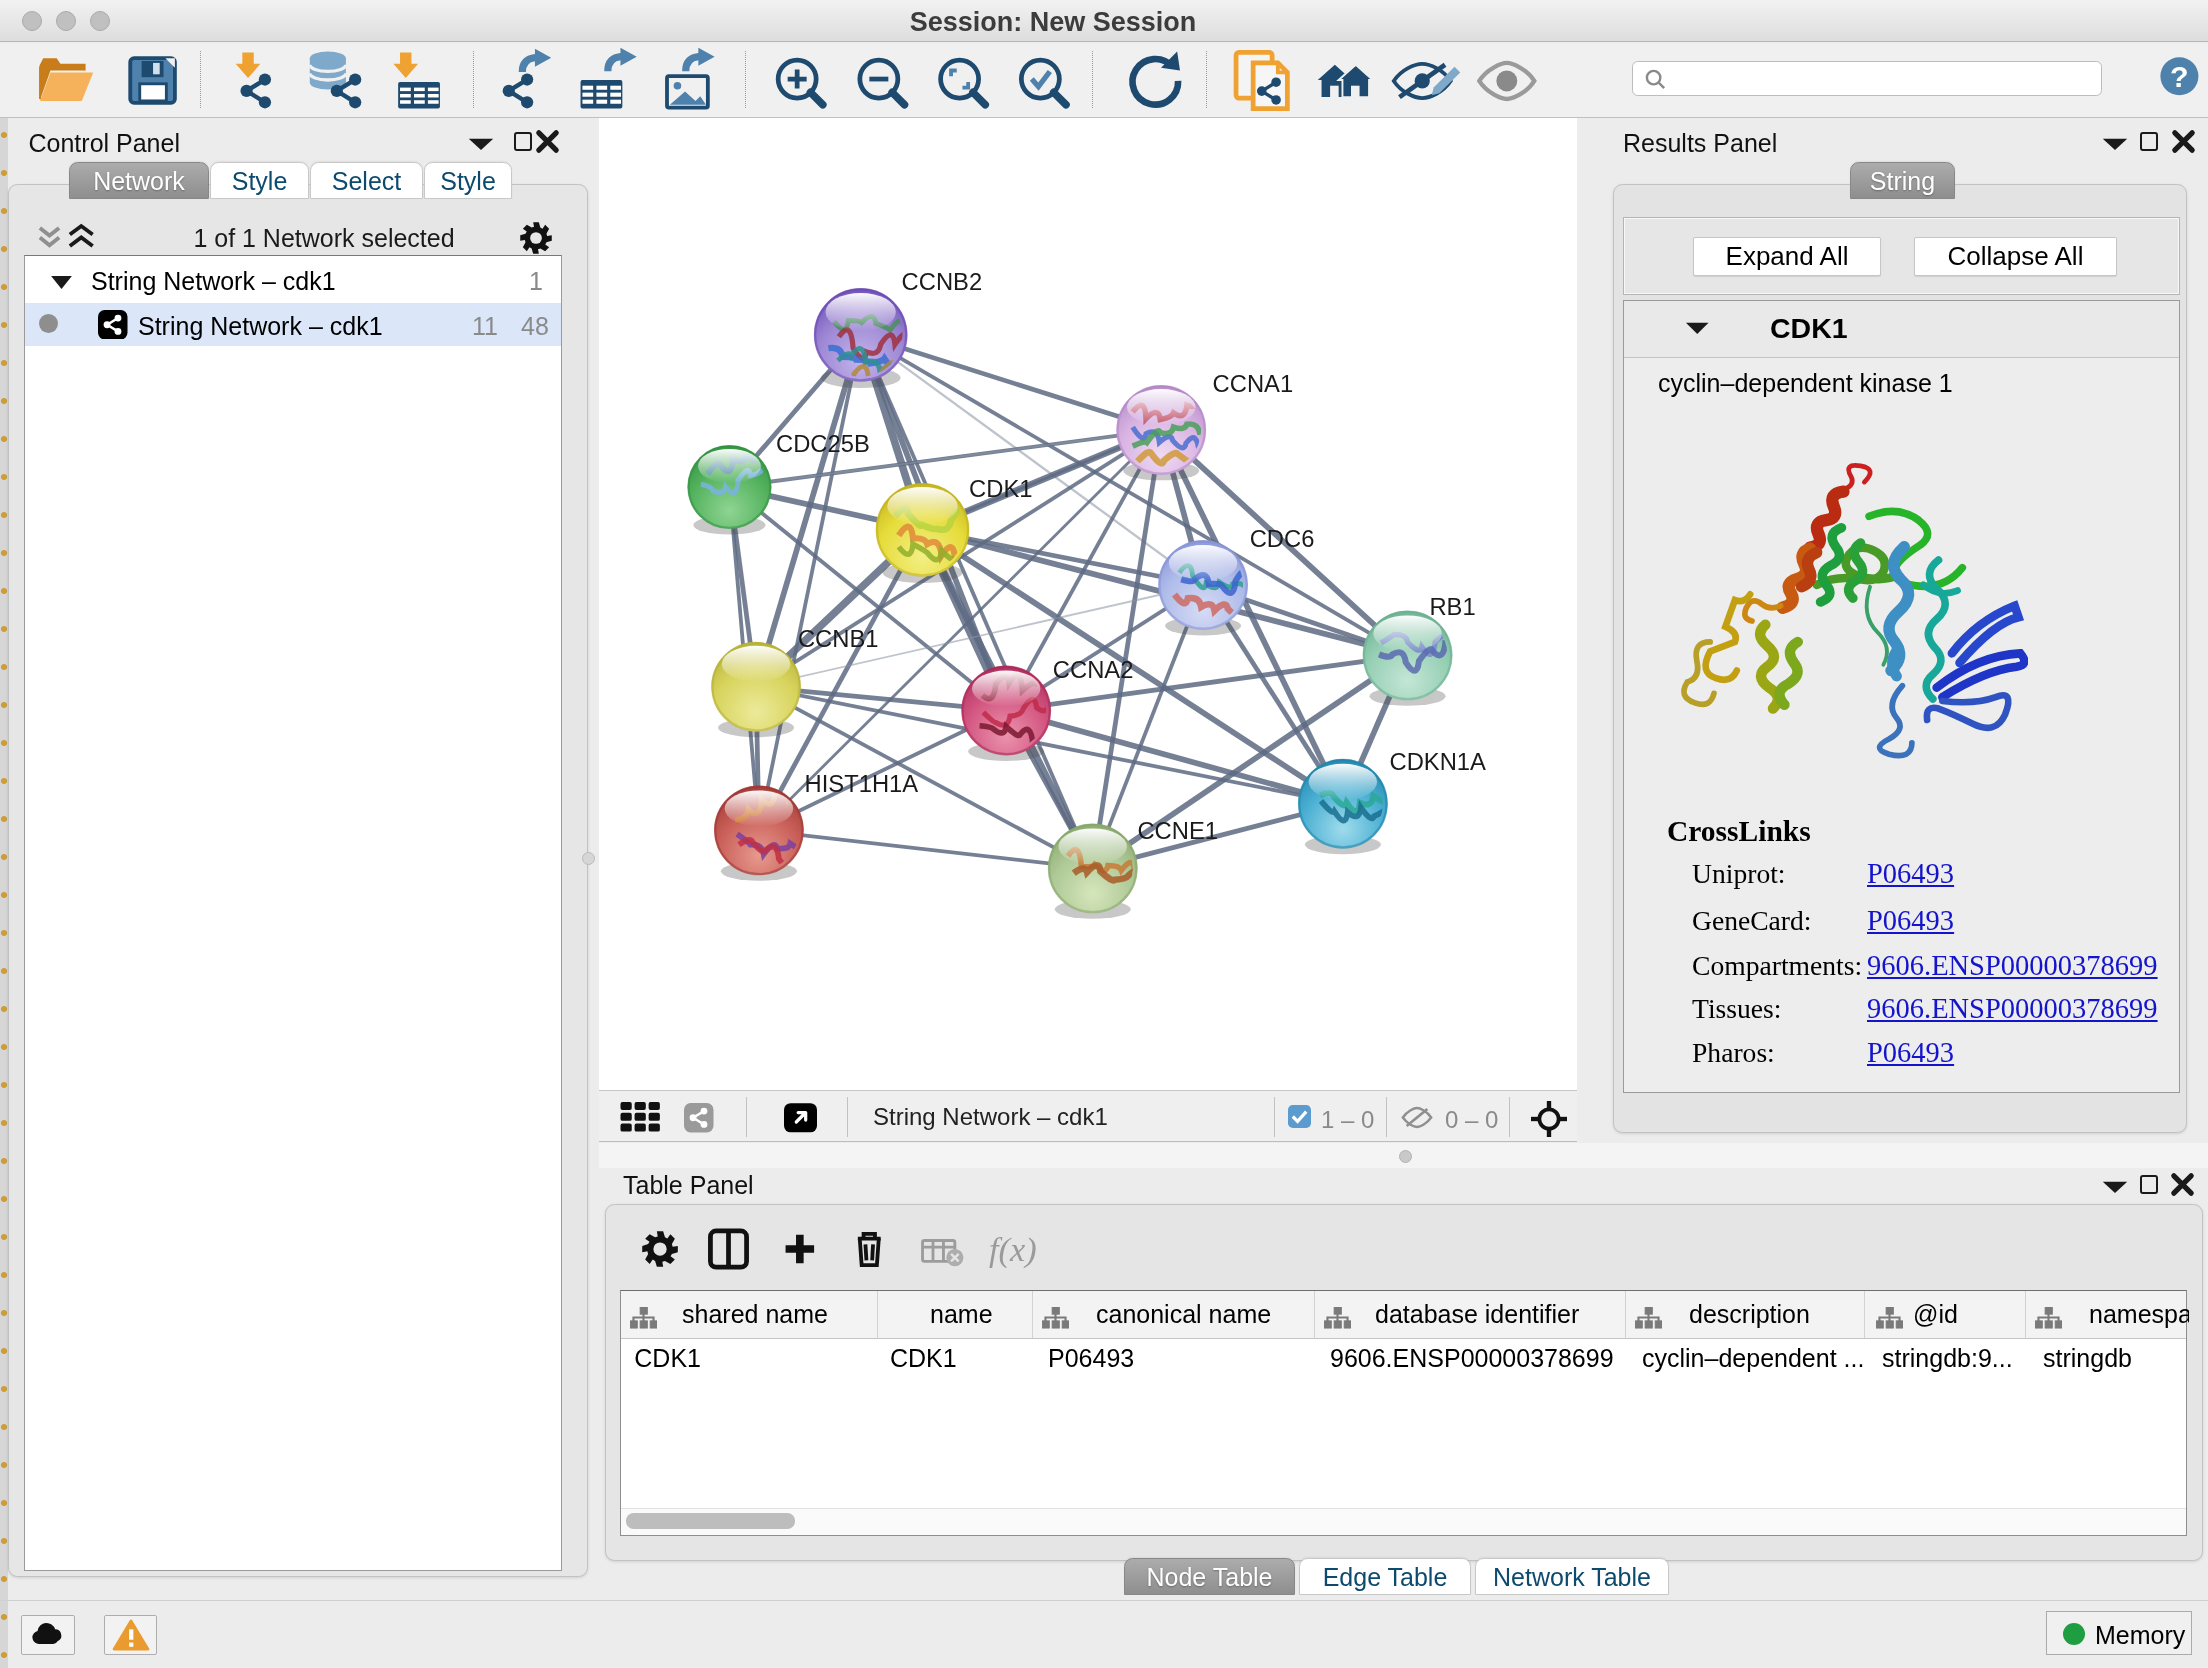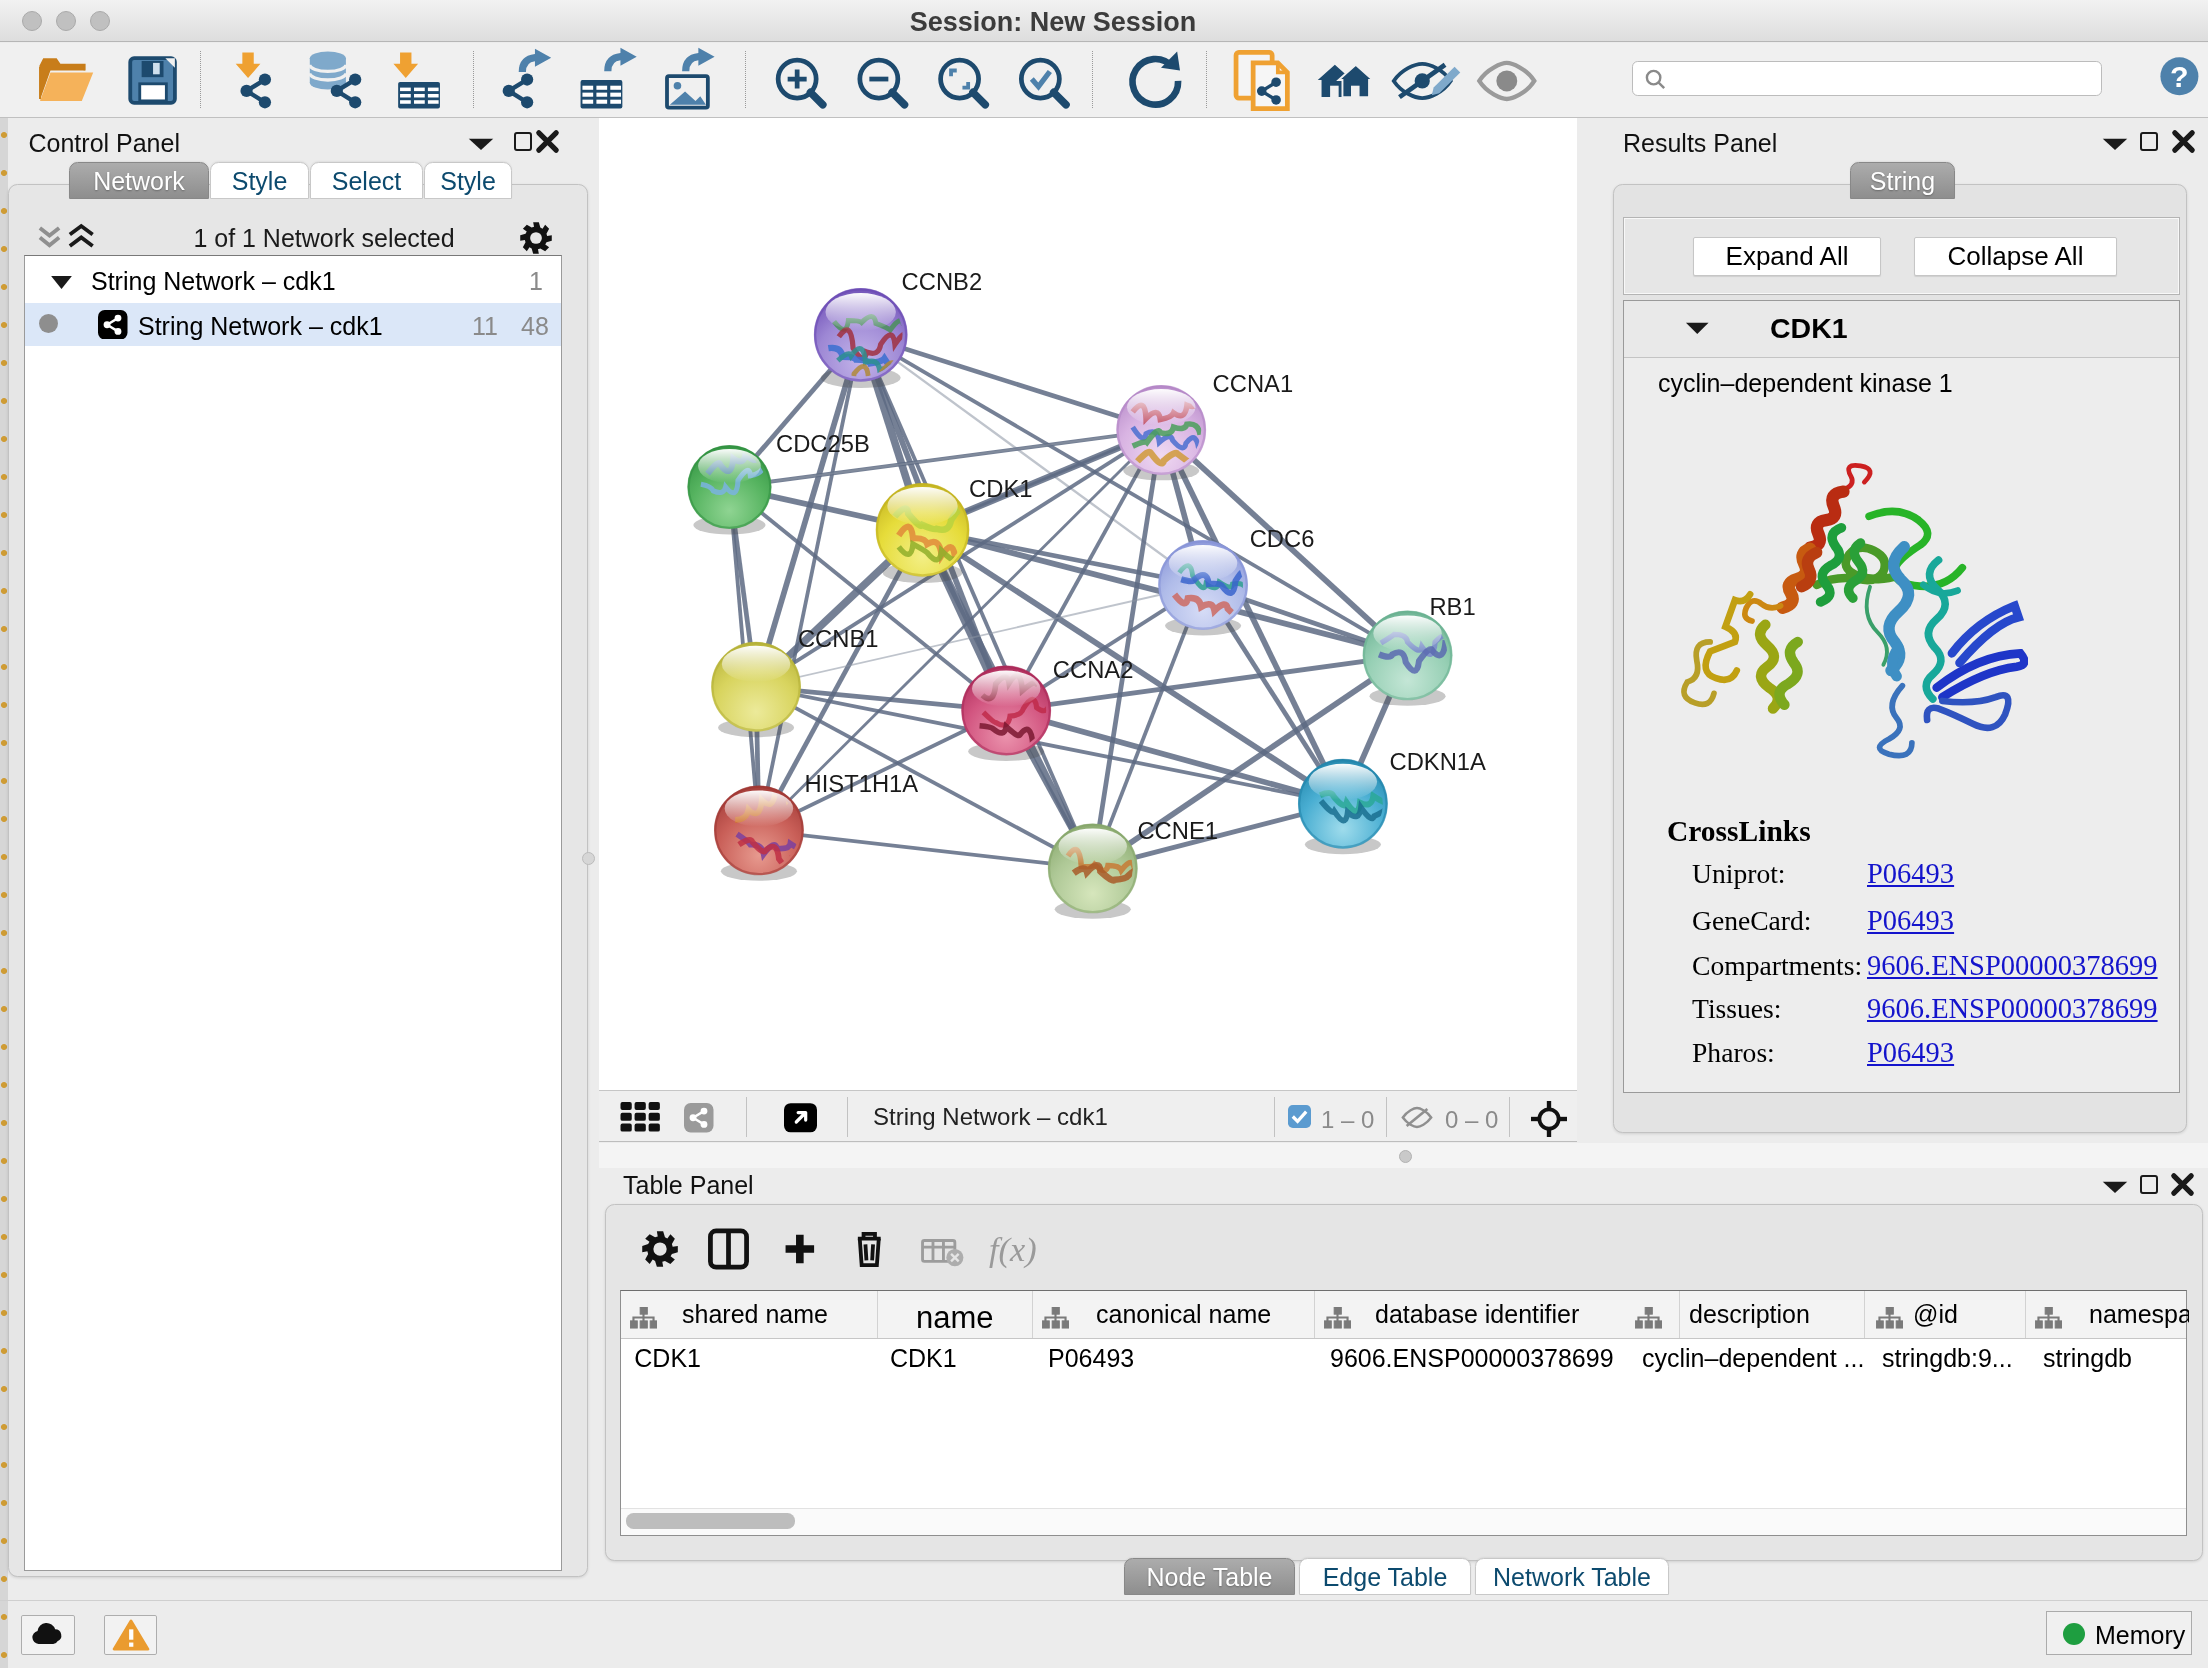--- a/index.html
+++ b/index.html
@@ -660,26 +660,26 @@
         <path d="M326 28 L334 36 M334 28 L326 36" stroke="#e5e5e5" stroke-width="2.5"></path>
       </g>
       <text x="366" y="36" font-size="36" font-style="italic" fill="#9a9a9a" font-family="Liberation Serif, serif">f(x)</text>
     </svg>
   <div class="abs" style="left:21px;top:122px;width:1567px;height:246px;background:#fff;border:1px solid #8e8e8e;border-top:1.9px solid #6e6e6e;box-sizing:border-box;">
     <div class="abs" style="left:0;top:0;width:100%;height:48px;background:#f3f3f3;border-bottom:1px solid #c6c6c6;box-sizing:border-box;">
       <div class="hdrcell" style="left:0;width:257px;">
           <span class="abs" style="left:61px;top:8.6px;font-size:25px;">shared name</span>
         </div>
       <div class="hdrcell" style="left:257px;width:155px;">
-          <span class="abs" style="left:38px;top:8.6px;font-size:31px;">name</span>
+          <span class="abs" style="left:52px;top:8.6px;font-size:25px;">name</span>
         </div>
       <div class="hdrcell" style="left:412px;width:282px;">
           <span class="abs" style="left:63px;top:8.6px;font-size:25px;">canonical name</span>
         </div>
-      <div class="hdrcell" style="left:693px;width:366px;">
+      <div class="hdrcell" style="left:693px;width:312px;">
           <span class="abs" style="left:61px;top:8.6px;font-size:25px;">database identifier</span>
         </div>
       <div class="hdrcell" style="left:1005px;width:239px;">
           <span class="abs" style="left:63px;top:8.6px;font-size:25px;">description</span>
         </div>
       <div class="hdrcell" style="left:1244px;width:161px;">
           <span class="abs" style="left:48px;top:8.6px;font-size:25px;">@id</span>
         </div>
       <div class="hdrcell" style="left:1405px;width:163px;border-right:none;">
           <span class="abs" style="left:63px;top:8.6px;font-size:25px;">namespac</span>

